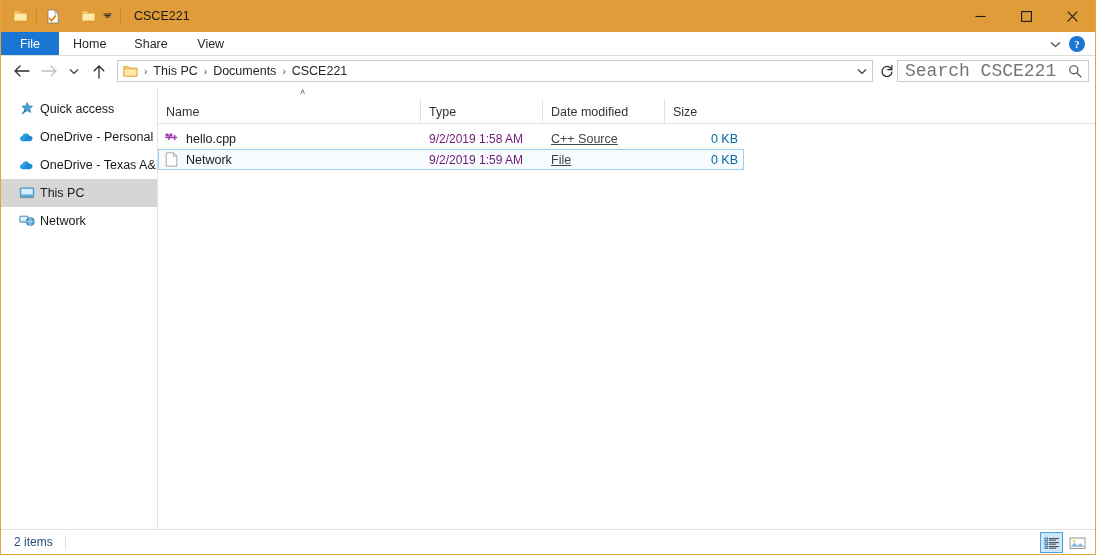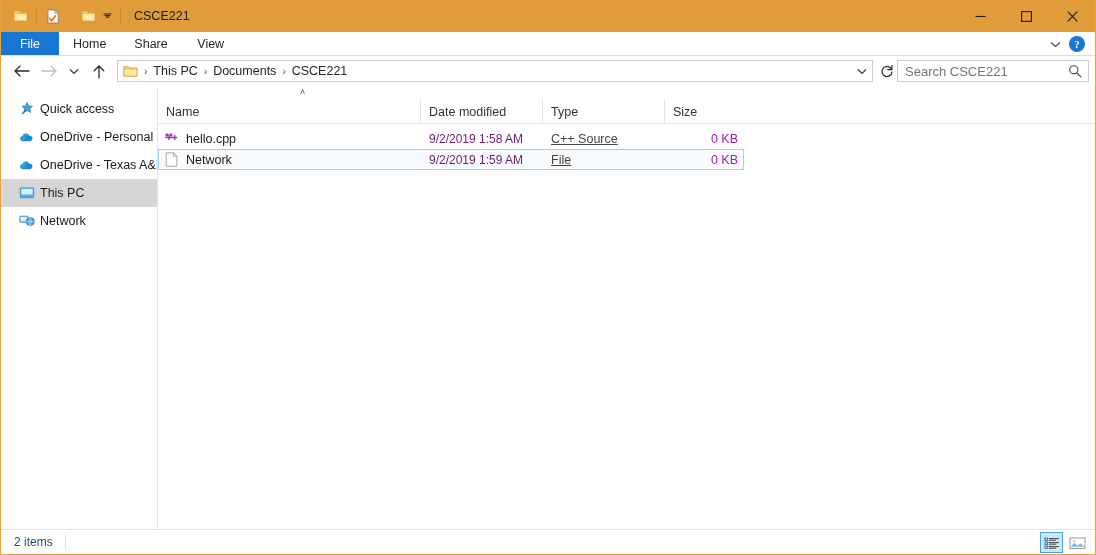--- a/index.html
+++ b/index.html
@@ -113,22 +113,22 @@
     align-items: center; justify-content: center;
   }
   .searchbox {
     width: 192px; height: 22px; flex: 0 0 192px;
     border: 1px solid #cccccc; background: #ffffff;
     display: flex; align-items: center;
     padding: 0 4px 0 7px;
   }
   .searchbox input {
     border: none; outline: none; flex: 1 1 auto;
-    font-size: 13px; color: #6e6e6e;
-    font-family: Liberation Sans, sans-serif;
+    font-size: 18px; color: #6e6e6e;
+    font-family: Liberation Mono, monospace;
     background: transparent; min-width: 0;
   }
   .searchbox input::placeholder { color: #757575; }
 
   
   .body {
     flex: 1 1 auto; display: flex;
     min-height: 0;
     border-top: 1px solid #ffffff;
   }
@@ -200,21 +200,21 @@
     width: 262px; flex: 0 0 262px;
     display: flex; align-items: center; gap: 7px;
     padding-left: 4px;
   }
   .cell-date {
     width: 122px; flex: 0 0 122px; color: #701a75;
     font-size: 12px;
   }
   .cell-type { width: 122px; flex: 0 0 122px; color: #444444; text-decoration: underline; }
   .cell-size {
-    width: 81px; flex: 0 0 81px; color: #a21caf;
+    width: 81px; flex: 0 0 81px; color: #0369a1;
     text-align: right; padding-right: 8px; padding-left: 0;
   }
   .file-icon {
     width: 16px; height: 16px; flex: 0 0 16px;
     display: flex; align-items: center; justify-content: center;
   }
 
   
   .statusbar {
     height: 25px; flex: 0 0 25px;
@@ -432,22 +432,22 @@
         <span>Network</span>
       </div>
     </div>
 
     <div class="filelist">
 
       <div class="sort-marker">˄</div>
 
       <div class="col-head">
         <div class="col col-name">Name</div>
+        <div class="col col-type">Type</div>
         <div class="col col-date">Date modified</div>
-        <div class="col col-type">Type</div>
         <div class="col col-size">Size</div>
       </div>
 
       <div class="rows">
 
         <div class="row">
           <div class="cell cell-name">
             <span class="file-icon">
               <svg width="14" height="14" viewBox="0 0 14 14">
                 <path d="M2.2 2.2l1.6 1.6M3.8 2.2L2.2 3.8" stroke="#9b3fa8" stroke-width="1.6" stroke-linecap="round"></path>

